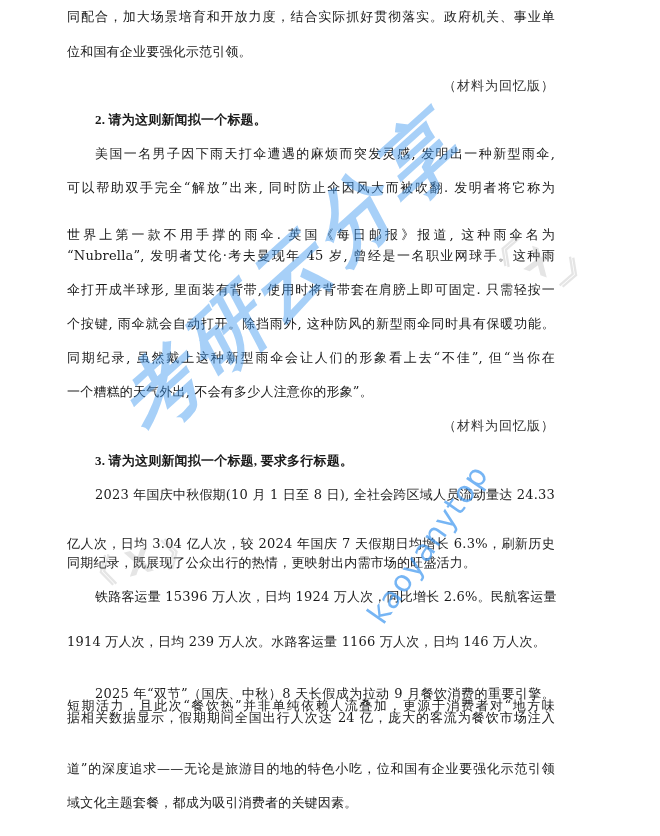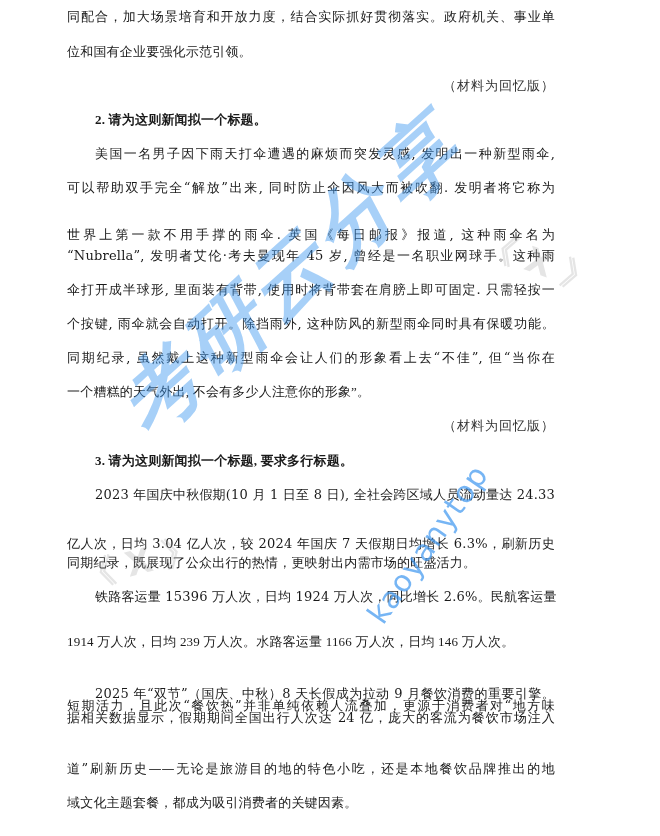--- a/index.html
+++ b/index.html
@@ -27,21 +27,20 @@
     width: 488px;
     font-size: 13px;
     line-height: 20px;
     white-space: nowrap;
     letter-spacing: 0.2px;
     text-align: justify;
     text-align-last: justify;
   }
   .line.last {
     text-align-last: left;
-    font-family: Liberation Serif, serif;
   }
   .line.indent {
     padding-left: 28px;
     width: 460px;
   }
   .line.heading {
     font-weight: bold;
     padding-left: 28px;
     width: 460px;
     text-align-last: left;
@@ -121,20 +120,20 @@
 
   <div class="line heading" style="top:451px">3. 请为这则新闻拟一个标题, 要求多行标题。</div>
   <div class="line indent" style="top:485px">2023 年国庆中秋假期(10 月 1 日至 8 日), 全社会跨区域人员流动量达 24.33</div>
   <div class="line" style="top:534px">亿人次，日均 3.04 亿人次，较 2024 年国庆 7 天假期日均增长 6.3%，刷新历史</div>
   <div class="line last" style="top:553px">同期纪录，既展现了公众出行的热情，更映射出内需市场的旺盛活力。</div>
   <div class="line indent" style="top:587px">铁路客运量 15396 万人次，日均 1924 万人次，同比增长 2.6%。民航客运量</div>
   <div class="line last" style="top:632px">1914 万人次，日均 239 万人次。水路客运量 1166 万人次，日均 146 万人次。</div>
   <div class="line indent" style="top:684px">2025 年“双节”（国庆、中秋）8 天长假成为拉动 9 月餐饮消费的重要引擎。</div>
   <div class="line" style="top:708px">据相关数据显示，假期期间全国出行人次达 24 亿，庞大的客流为餐饮市场注入</div>
   <div class="line" style="top:696px">短期活力，且此次“餐饮热”并非单纯依赖人流叠加，更源于消费者对“地方味</div>
-  <div class="line" style="top:759px">道”刷新历史——无论是旅游目的地的特色小吃，还是本地餐饮品牌推出的地</div>
+  <div class="line" style="top:759px">道”的深度追求——无论是旅游目的地的特色小吃，位和国有企业要强化示范引领</div>
   <div class="line last" style="top:793px">域文化主题套餐，都成为吸引消费者的关键因素。</div>
 </div>
 
 <div class="wm-gray g1">《 Ⅹ 》</div>
 <div class="wm-gray g2">《 Ⅹ 》</div>
 <div class="watermark wm-cn">考研云分享</div>
 <div class="watermark wm-en">kaoyanytop</div>
 
 </body></html>

